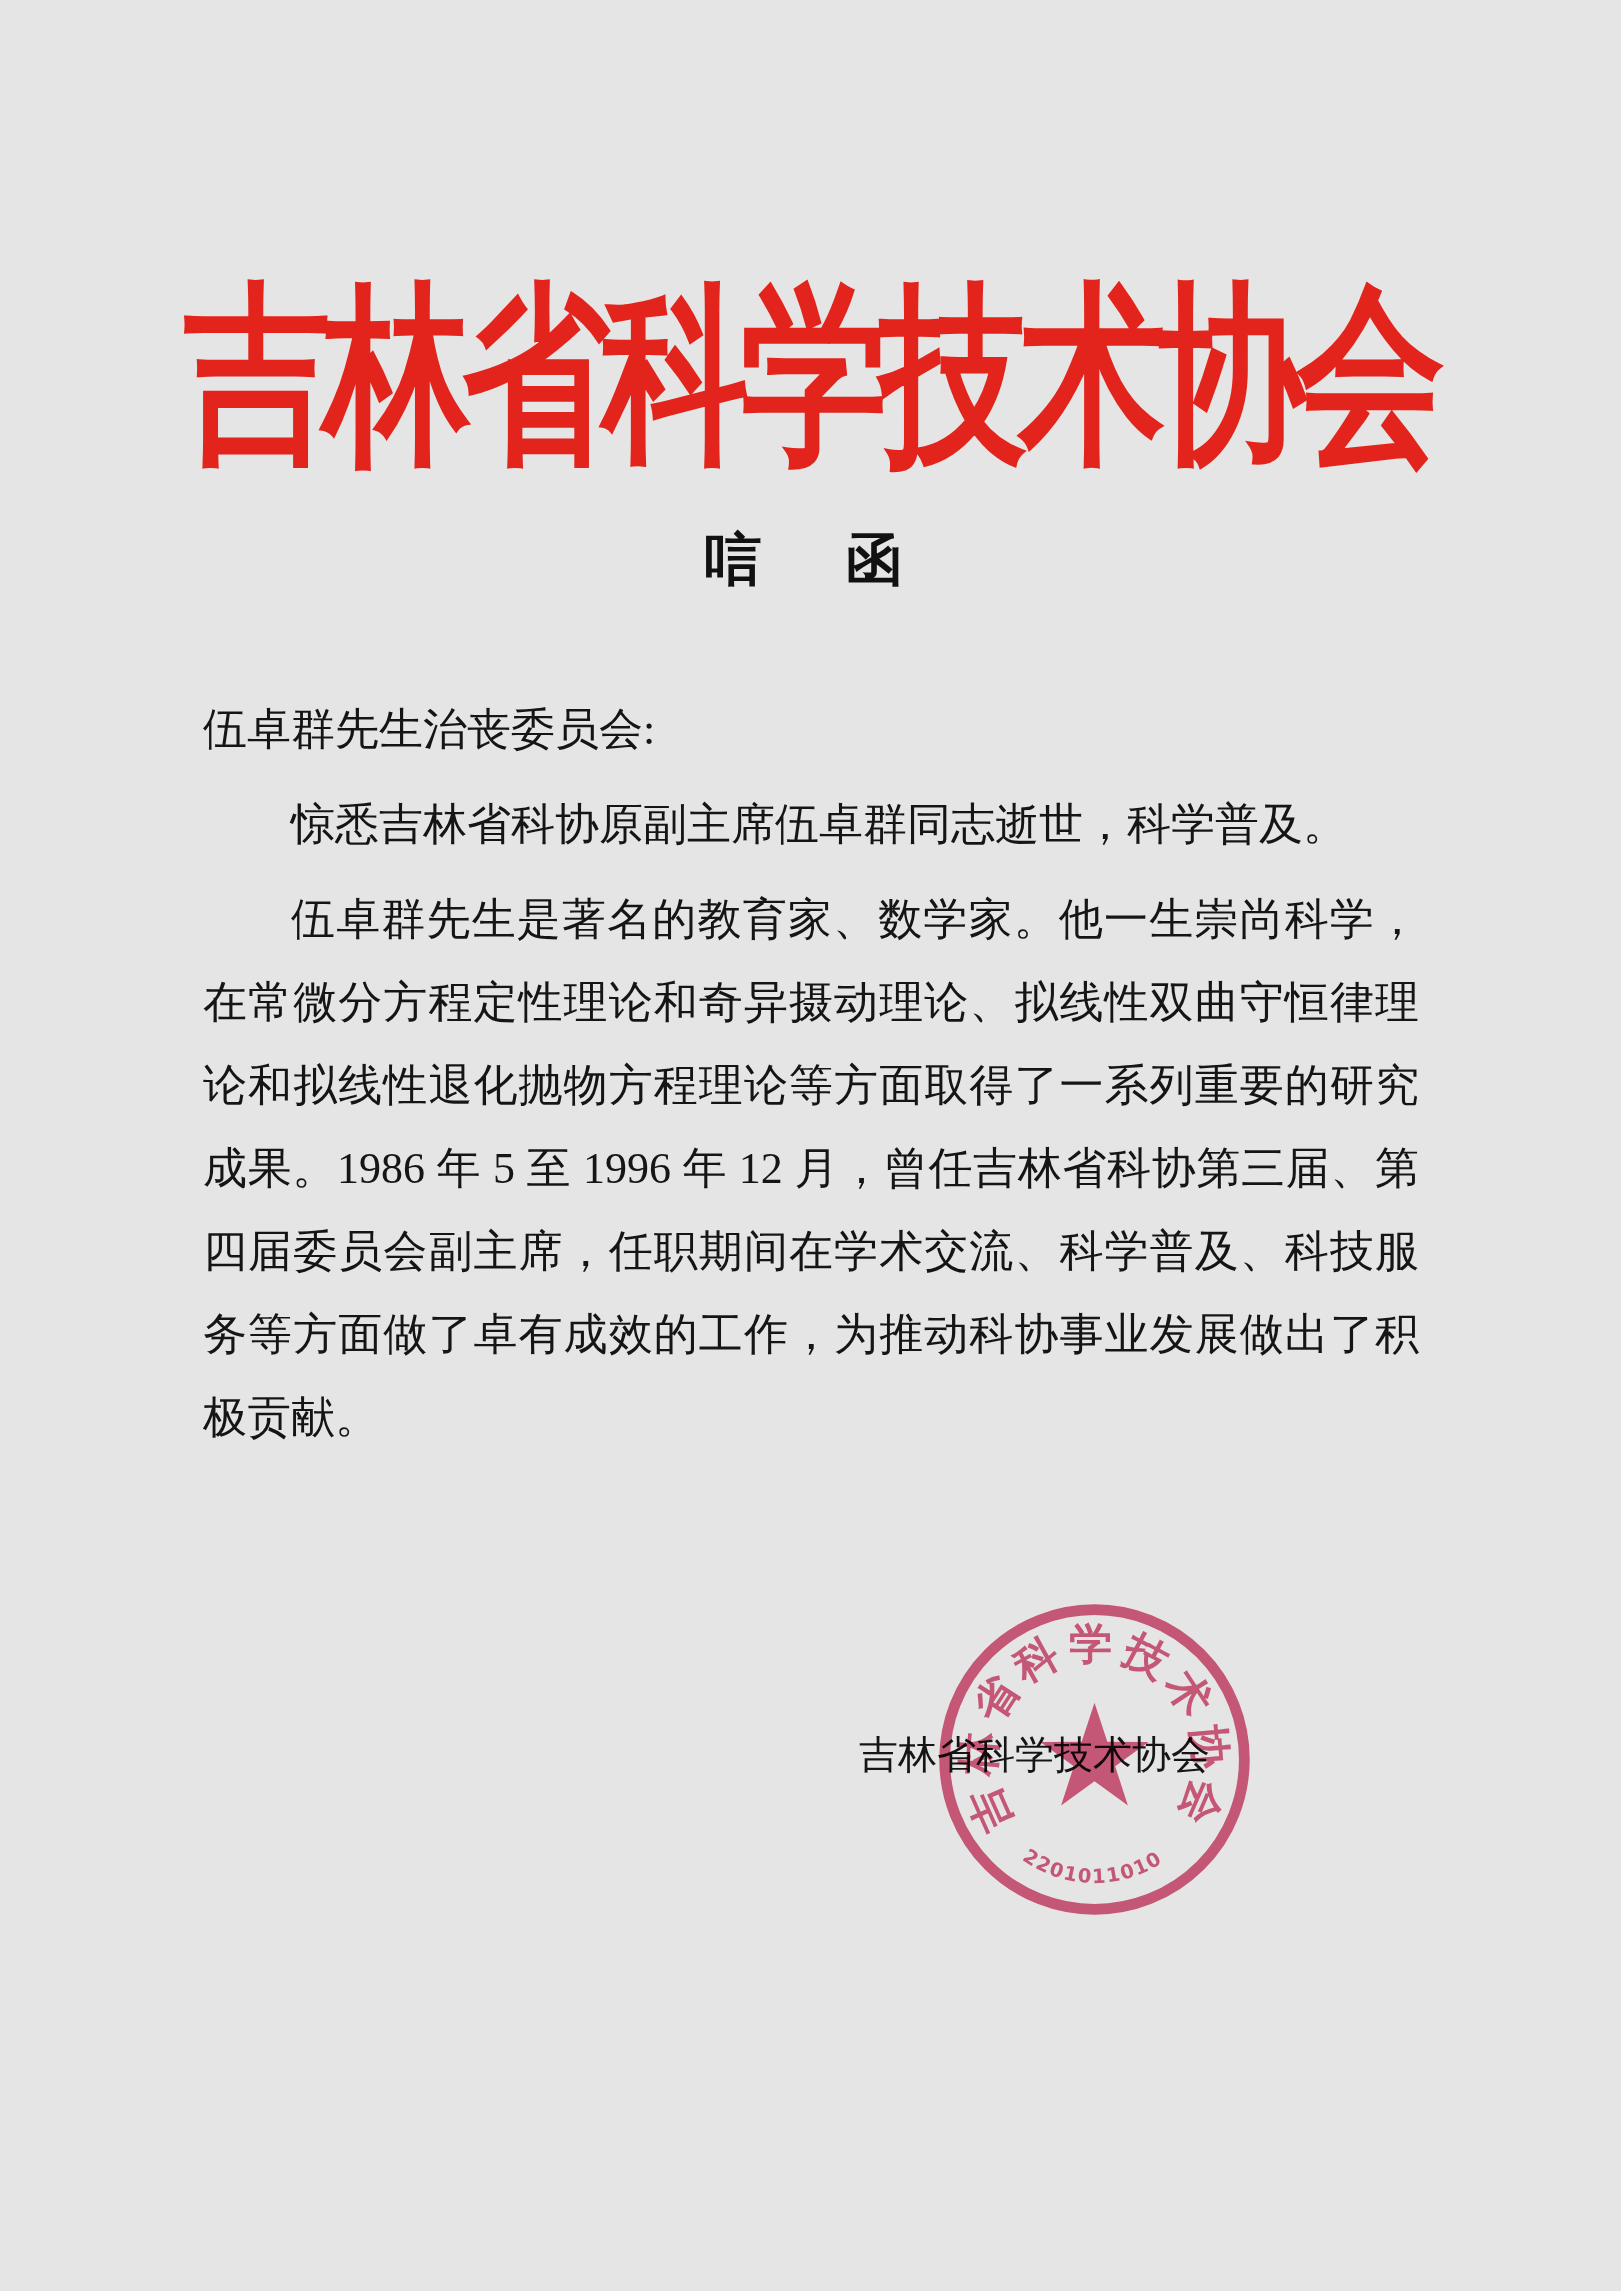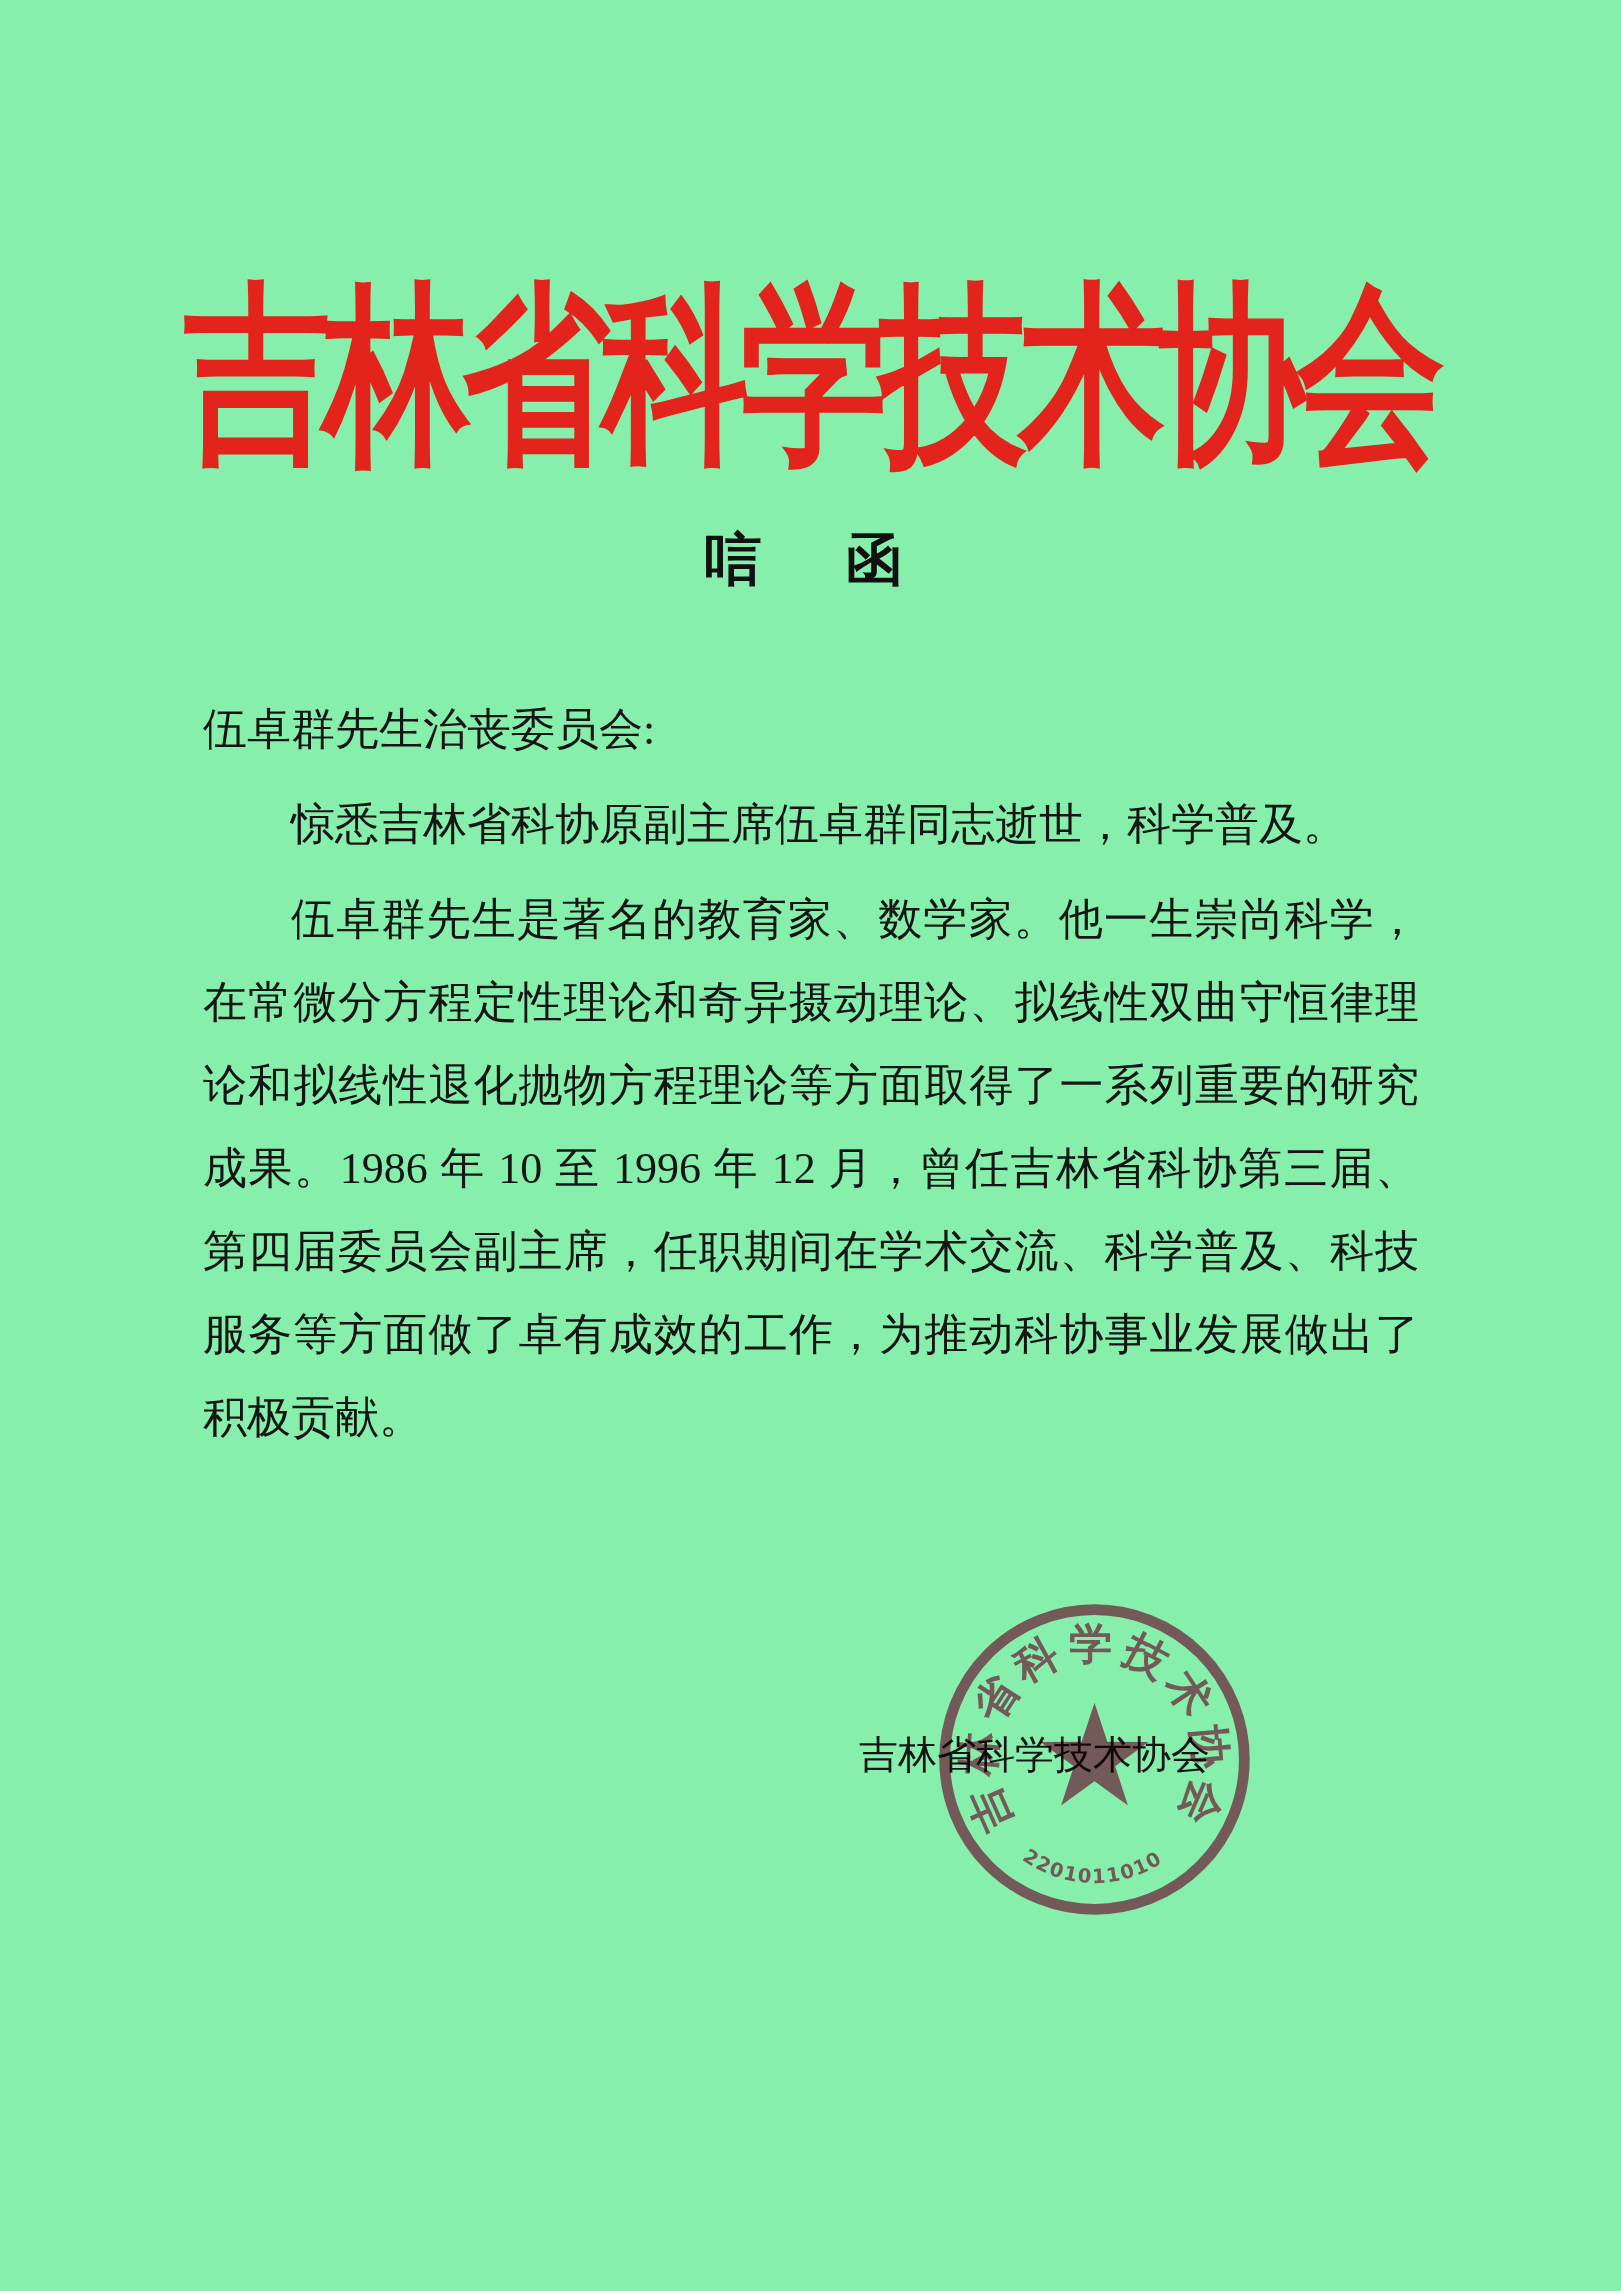--- a/index.html
+++ b/index.html
@@ -4,21 +4,21 @@
 <style>
   html, body {
     margin: 0;
     padding: 0;
     background: #ffffff;
   }
   .page {
     position: relative;
     width: 1621px;
     height: 2292px;
-    background: #86efac;
+    background: #e5e5e5;
     overflow: hidden;
     font-family: "Liberation Serif", "DejaVu Serif", serif;
     color: #1c1c1c;
   }
   .org-title {
     position: absolute;
     top: 247px;
     left: 0;
     width: 100%;
     text-align: center;
@@ -106,21 +106,21 @@
 
 <div class="page">
 
   <div class="org-title" style="color: rgb(227, 36, 28);">吉林省科学技术协会</div>
 
   <div class="subtitle">唁　函</div>
 
   <div class="letter-body">
     <p class="salutation">伍卓群先生治丧委员会:</p>
     <p>惊悉吉林省科协原副主席伍卓群同志逝世，科学普及。</p>
-    <p>伍卓群先生是著名的教育家、数学家。他一生崇尚科学，在常微分方程定性理论和奇异摄动理论、拟线性双曲守恒律理论和拟线性退化抛物方程理论等方面取得了一系列重要的研究成果。1986 年 10 至 1996 年 12 月，曾任吉林省科协第三届、第四届委员会副主席，任职期间在学术交流、科学普及、科技服务等方面做了卓有成效的工作，为推动科协事业发展做出了积极贡献。</p>
+    <p>伍卓群先生是著名的教育家、数学家。他一生崇尚科学，在常微分方程定性理论和奇异摄动理论、拟线性双曲守恒律理论和拟线性退化抛物方程理论等方面取得了一系列重要的研究成果。1986 年 5 至 1996 年 12 月，曾任吉林省科协第三届、第四届委员会副主席，任职期间在学术交流、科学普及、科技服务等方面做了卓有成效的工作，为推动科协事业发展做出了积极贡献。</p>
   </div>
 
   <div class="signature">吉林省科学技术协会</div>
 
 
   <svg class="stamp" viewBox="0 0 340 340" xmlns="http://www.w3.org/2000/svg">
     <defs>
       <path id="arcTop" d="M 88.8 233.4 A 103 103 0 1 1 251.2 233.4" fill="none"></path>
       <path id="arcBottom" d="M 94.2 270.7 A 126 126 0 0 0 245.8 270.7" fill="none"></path>
     </defs>

